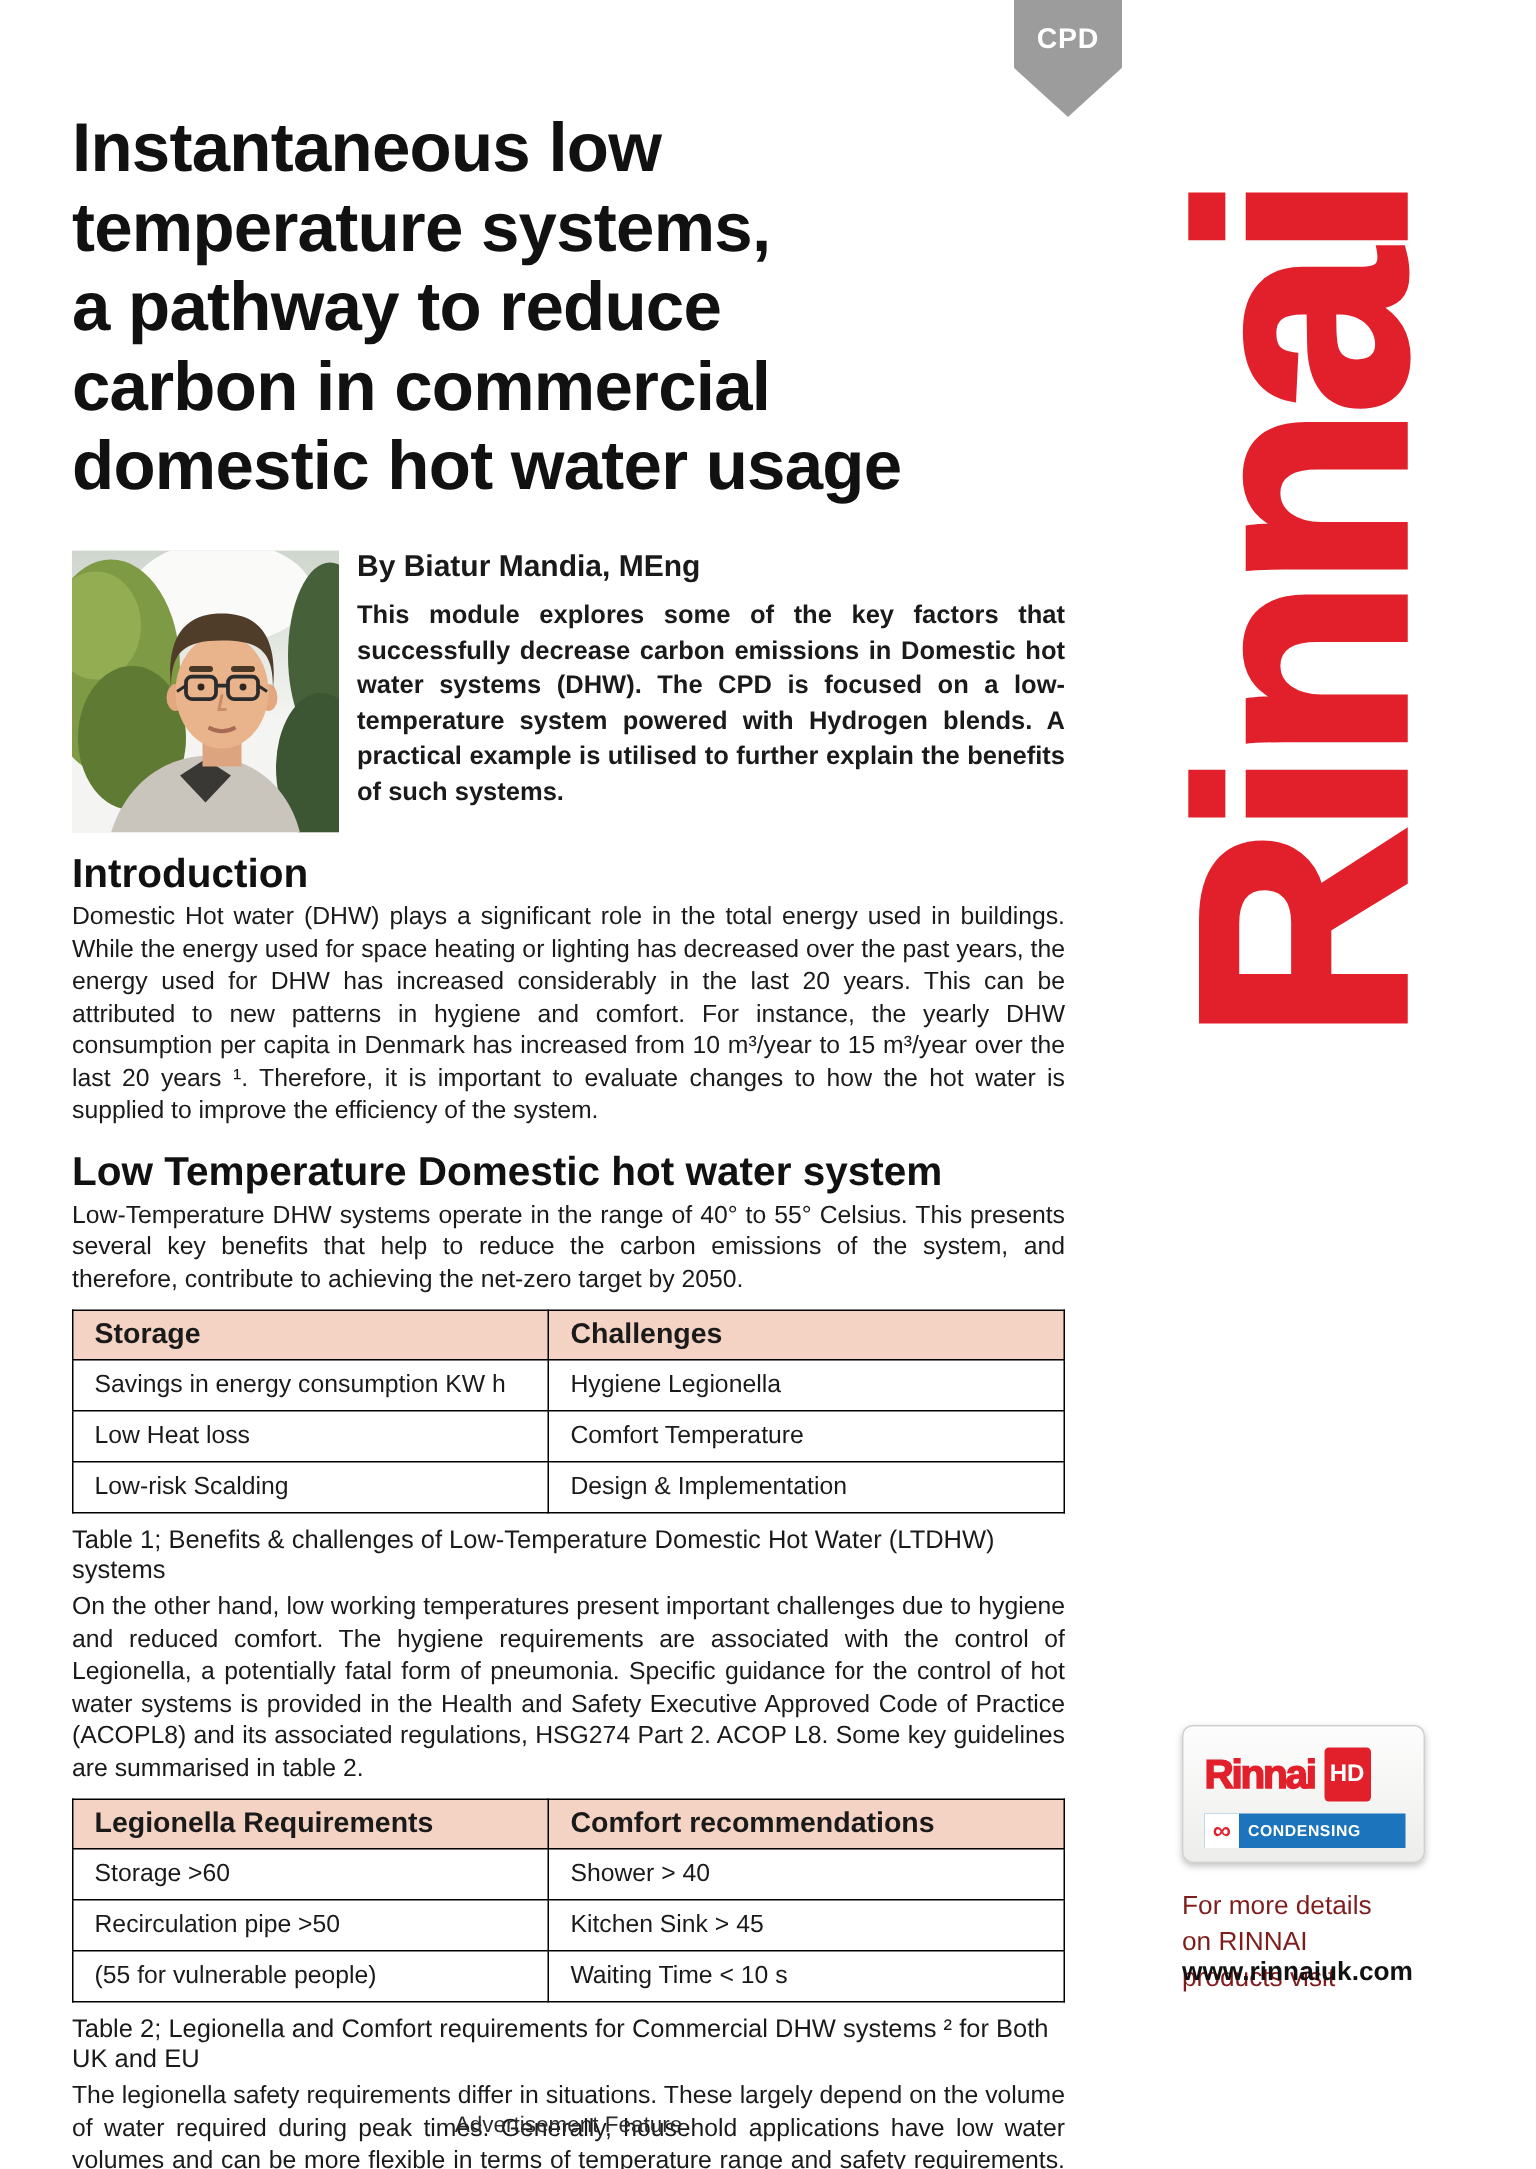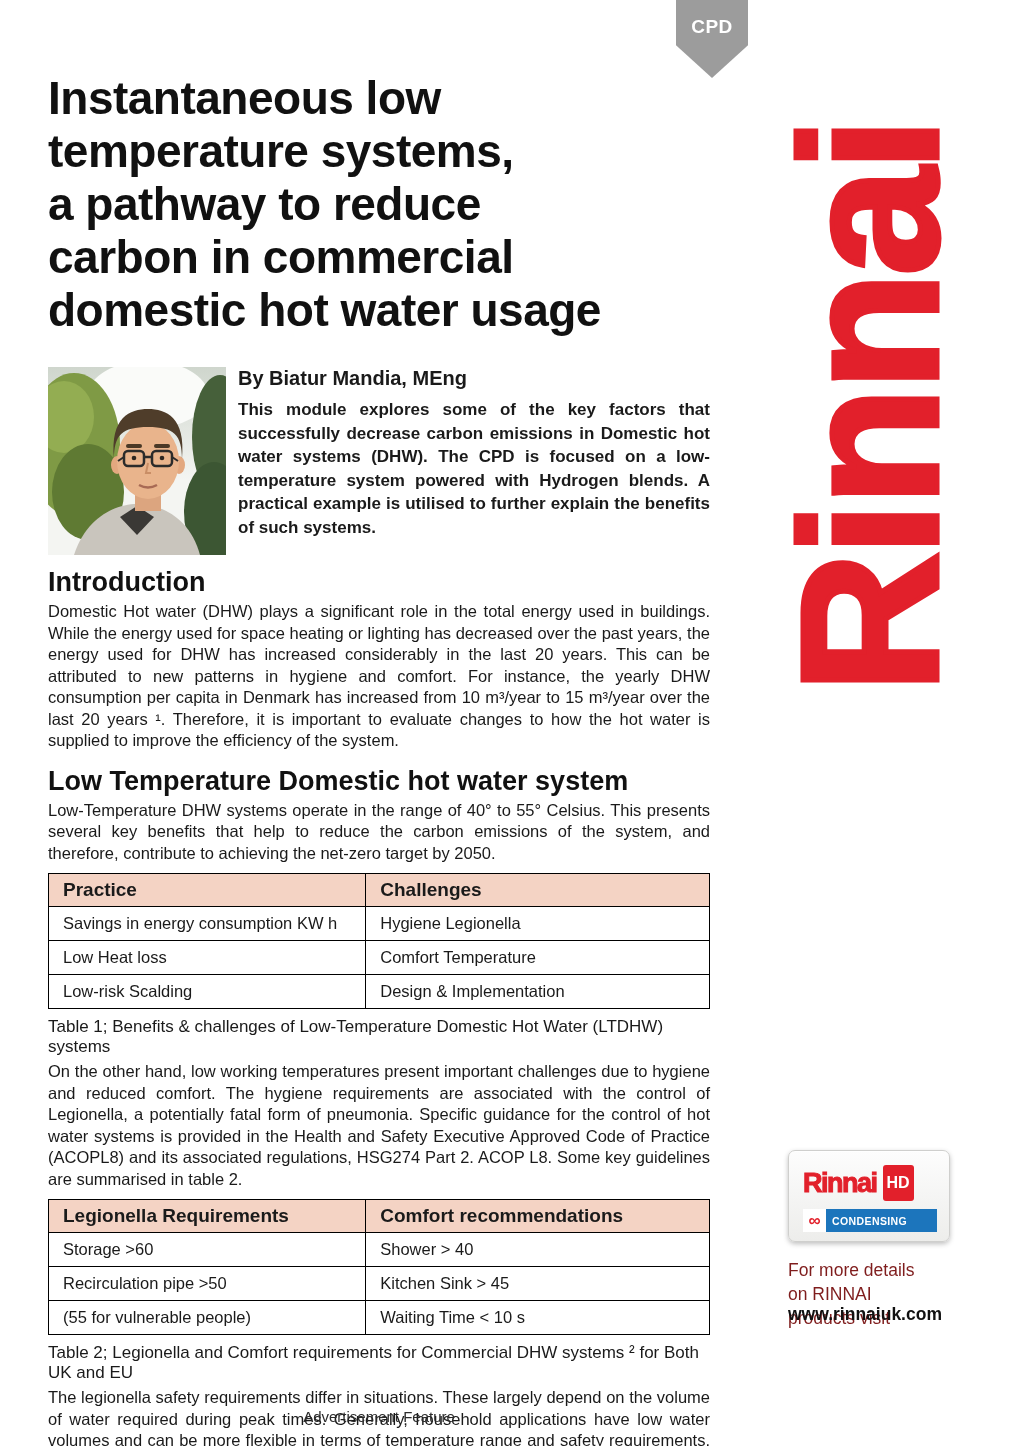--- a/index.html
+++ b/index.html
@@ -186,21 +186,21 @@
 
     <h2 class="section-heading first">Introduction</h2>
     <p class="body-text">Domestic Hot water (DHW) plays a significant role in the total energy used in buildings. While the energy used for space heating or lighting has decreased over the past years, the energy used for DHW has increased considerably in the last 20 years. This can be attributed to new patterns in hygiene and comfort. For instance, the yearly DHW consumption per capita in Denmark has increased from 10 m³/year to 15 m³/year over the last 20 years ¹. Therefore, it is important to evaluate changes to how the hot water is supplied to improve the efficiency of the system.</p>
 
     <h2 class="section-heading">Low Temperature Domestic hot water system</h2>
     <p class="body-text">Low-Temperature DHW systems operate in the range of 40° to 55° Celsius. This presents several key benefits that help to reduce the carbon emissions of the system, and therefore, contribute to achieving the net-zero target by 2050.</p>
 
     <table class="data-table">
       <thead>
         <tr>
-          <th class="col-a">Practice</th>
+          <th class="col-a">Storage</th>
           <th>Challenges</th>
         </tr>
       </thead>
       <tbody>
         <tr>
           <td>Savings in energy consumption KW h</td>
           <td>Hygiene Legionella</td>
         </tr>
         <tr>
           <td>Low Heat loss</td>

